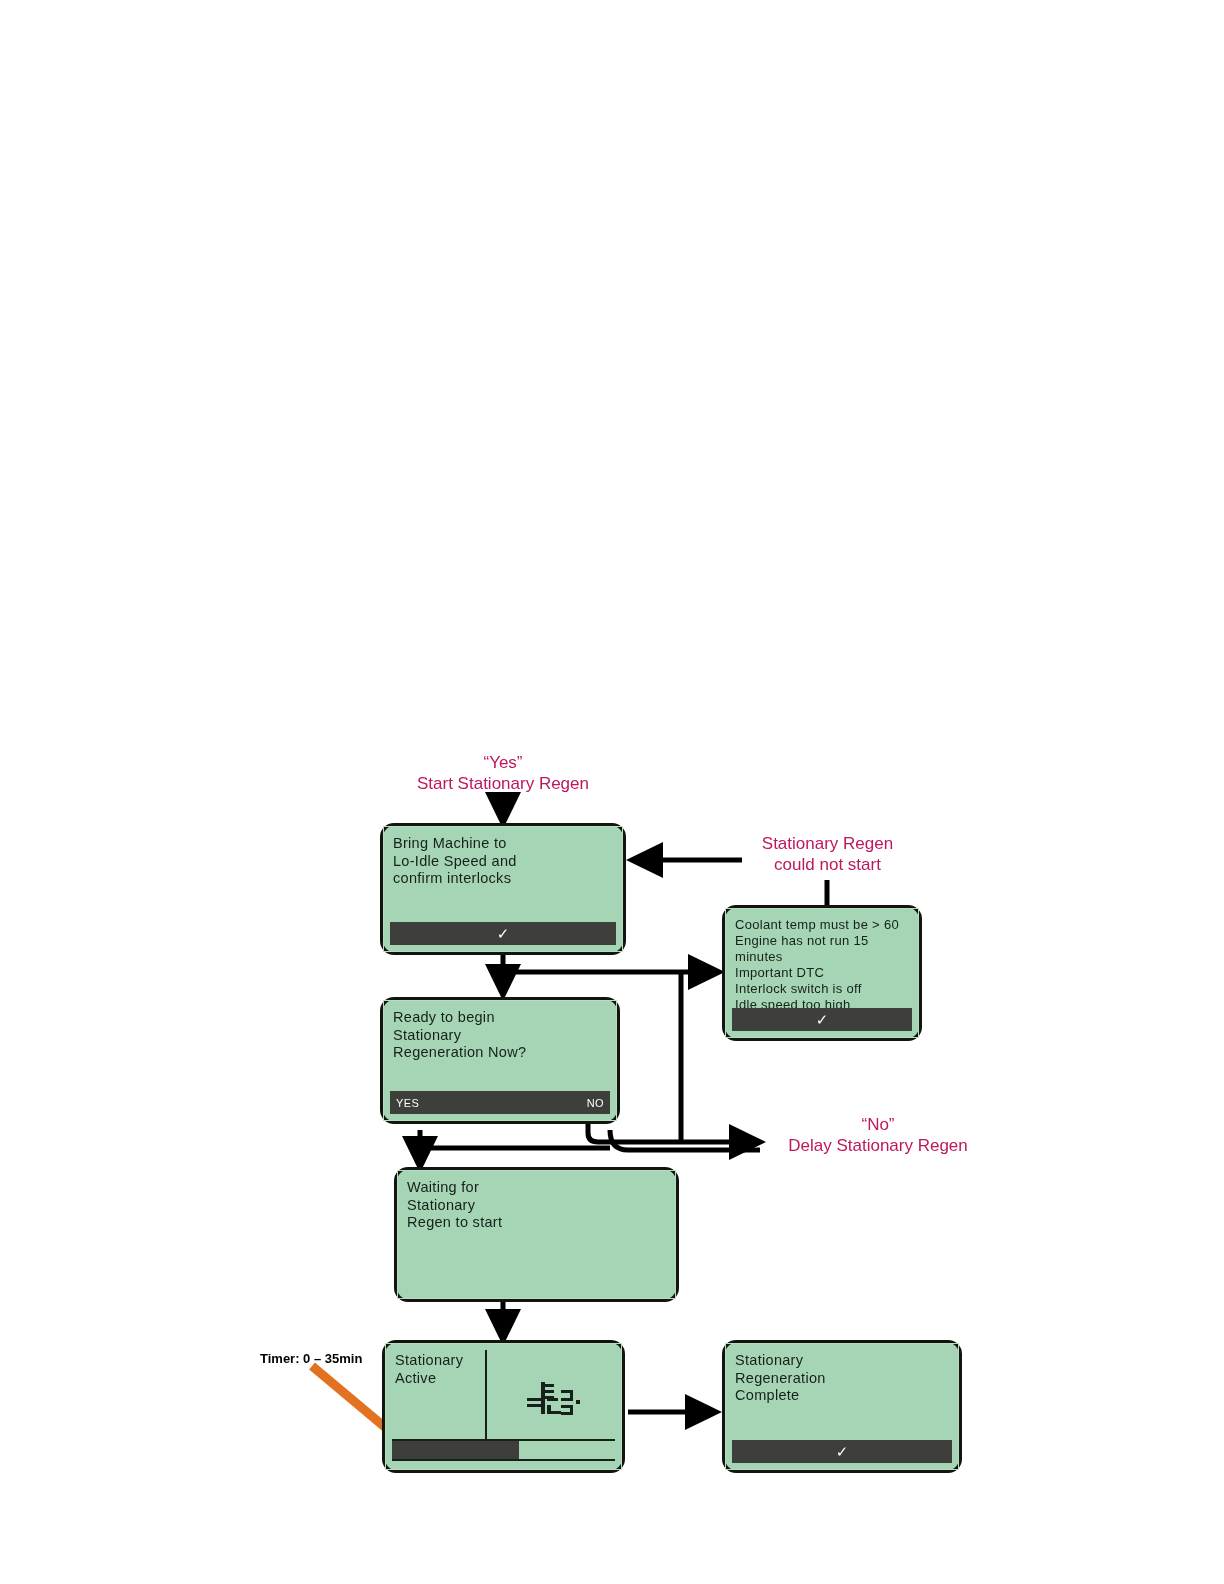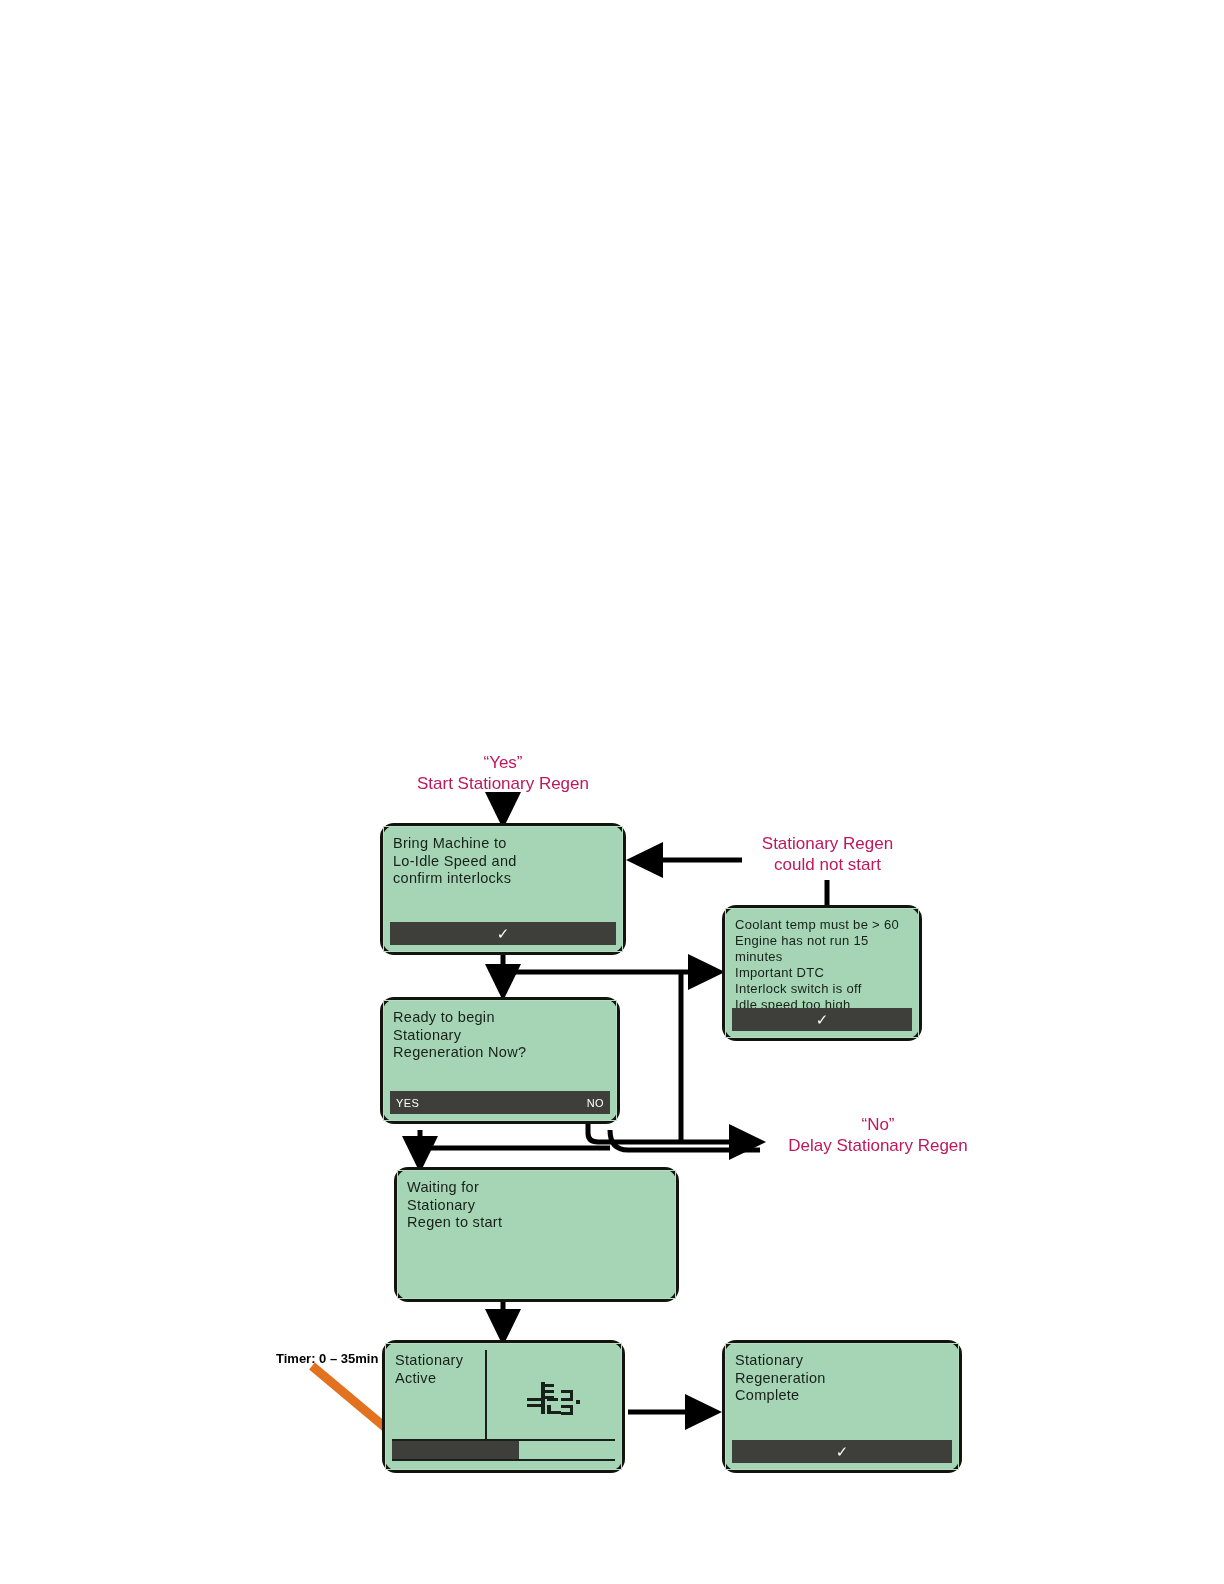--- a/index.html
+++ b/index.html
@@ -187,21 +187,21 @@
   <div class="label center" style="left:383px; top:752px; width:240px;">“Yes”
 Start Stationary Regen</div>
 
   <div class="label center" style="left:763px; top:1114px; width:230px;">“No”
 Delay Stationary Regen</div>
 
   <div class="label center" style="left:710px; top:833px; width:235px;">Stationary Regen
 could not start</div>
 
 
-  <div class="timer-label" style="left:260px; top:1351px;margin-left:16px;">Timer: 0 – 35min</div>
+  <div class="timer-label" style="left:260px; top:1351px;">Timer: 0 – 35min</div>
 
   <div class="screen" style="left:380px; top:823px; width:246px; height:132px;">
     <div class="screen-inner">
       <div class="screen-text">Bring Machine to
 Lo-Idle Speed and
 confirm interlocks</div>
       <div class="softbar">
         <span class="check">✓</span>
       </div>
     </div>

